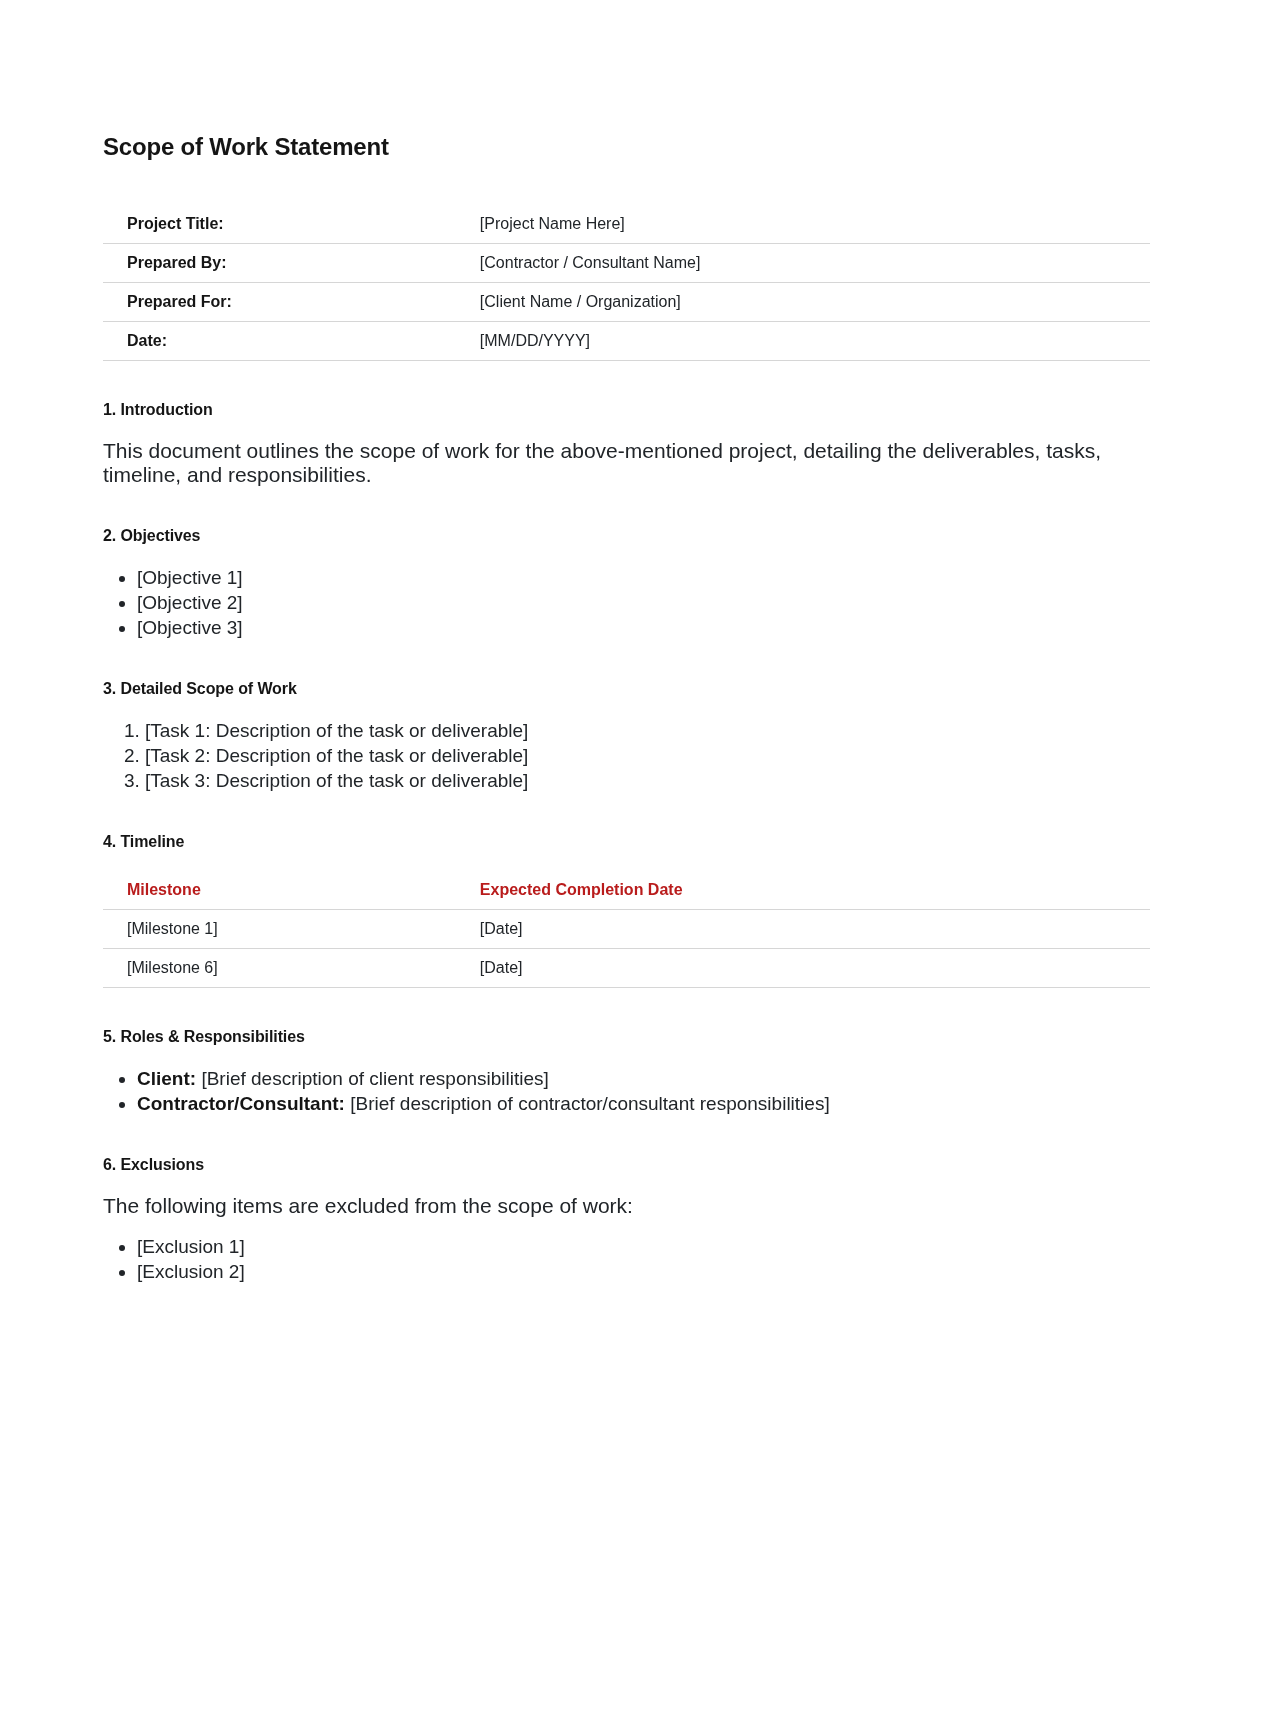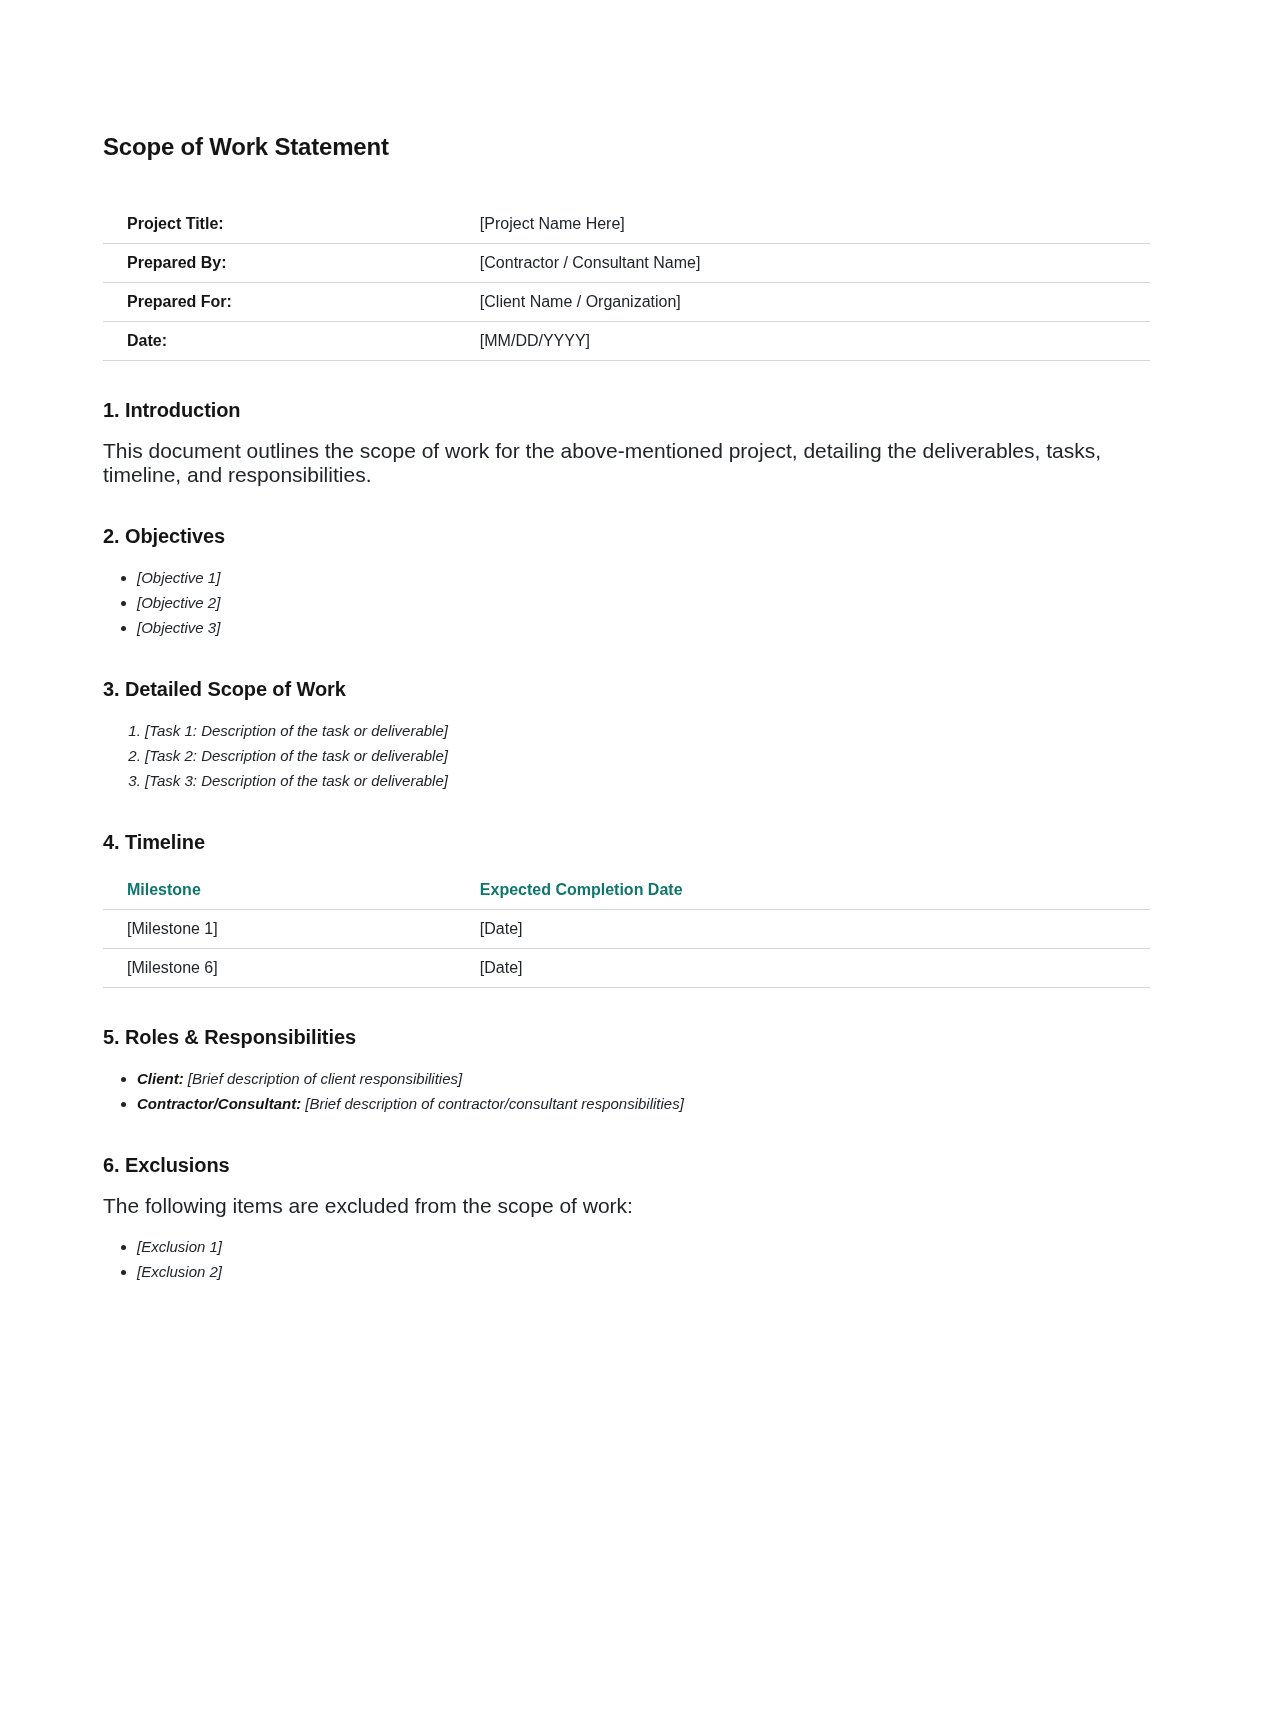--- a/index.html
+++ b/index.html
@@ -24,21 +24,21 @@
   h1.doc-title {
     margin: 0 0 39px 0;
     font-size: 24px;
     line-height: 38px;
     font-weight: 700;
     color: #151515;
     letter-spacing: -0.2px;
   }
   h2.section-heading {
     margin: 36px 0 16px 0;
-    font-size: 20px;
+    font-size: 16px;
     line-height: 26px;
     font-weight: 700;
     color: #151515;
     letter-spacing: -0.1px;
   }
   p.body-text {
     margin: 0 0 16px 0;
     font-size: 21px;
     line-height: 24px;
   }
@@ -49,36 +49,35 @@
     font-size: 16px;
   }
   table.doc-table th,
   table.doc-table td {
     text-align: left;
     vertical-align: middle;
     padding: 7px 24px;
     line-height: 24px;
     border-bottom: 1px solid #d6d6d6;
   }
-  table.doc-table th { font-weight: 700; color: #0f766e; }
+  table.doc-table th { font-weight: 700; color: #b91c1c; }
   td.info-label { font-weight: 700; color: #151515; }
   .col-left { width: 33.7%; }
   ul.doc-list {
     margin: 0 0 16px 0;
     padding: 0 0 0 34px;
     list-style-type: disc;
   }
   ol.doc-list {
     margin: 0 0 16px 0;
     padding: 0 0 0 42px;
   }
   .doc-list li {
-    font-size: 15px;
+    font-size: 19px;
     line-height: 25px;
-    font-style: italic;
   }
   .role-label { font-weight: 700; color: #151515; }
 </style>
 </head>
 <body>
 
 <div class="page">
 
   <h1 class="doc-title">Scope of Work Statement</h1>
 

